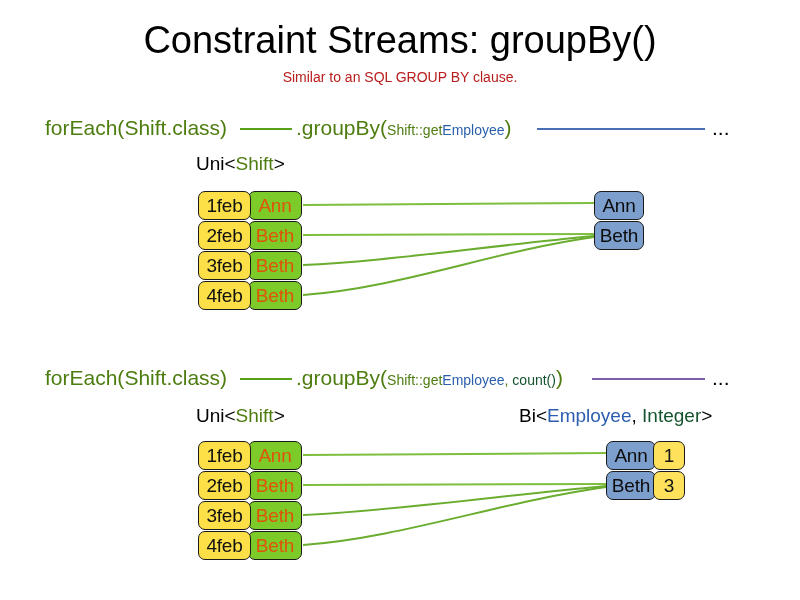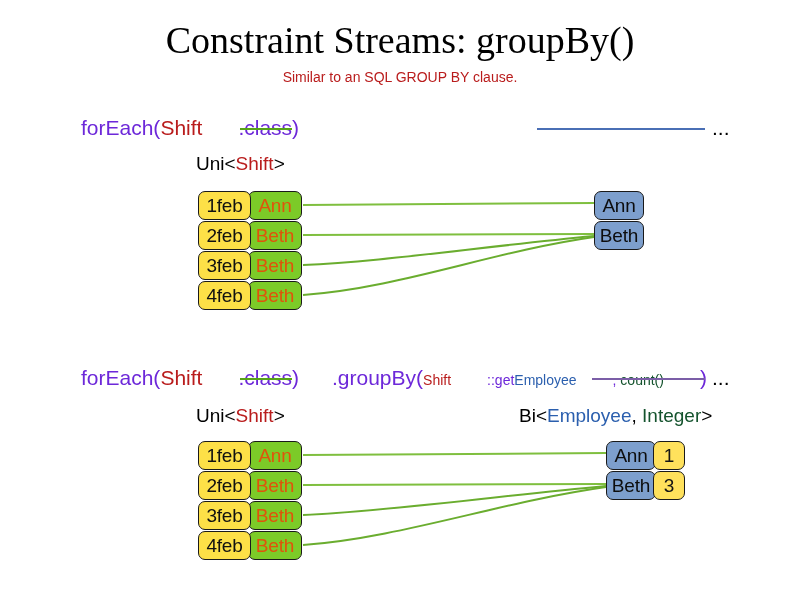--- a/index.html
+++ b/index.html
@@ -24,21 +24,20 @@
   .title {
     position: absolute;
     left: 0; top: 18px;
     width: 800px;
     text-align: center;
     font-size: 38px;
     line-height: 44px;
     font-weight: 400;
     color: #000;
     white-space: nowrap;
-    font-family: Liberation Serif, serif;
   }
   .subtitle {
     position: absolute;
     left: 0; top: 68px;
     width: 800px;
     text-align: center;
     font-size: 14px;
     line-height: 18px;
     color: #b91c1c;
   }
@@ -47,24 +46,24 @@
     position: absolute;
     height: 26px;
     white-space: nowrap;
     font-size: 21px;
     line-height: 26px;
     color: #000;
   }
   .codeline .small {
     font-size: 14px;
   }
-  .g  { color: #b91c1c; }      
+  .g  { color: #4d7c0f; }      
   .b  { color: #2b5fae; }      
   .y  { color: #14532d; }      
-  .k  { color: #6d28d9; margin-left: 36px; }
+  .k  { color: #4d7c0f; }
   
   .rule {
     position: absolute;
     height: 0;
     border-top: 2px solid #000;
   }
   .rule.green  { border-color: #57a219; }
   .rule.blue   { border-color: #4a6fb5; }
   .rule.purple { border-color: #7b5ea7; }
   .ellipsis {
@@ -140,20 +139,23 @@
 
 <div class="stage">
 
   <div class="title">Constraint Streams: groupBy()</div>
   <div class="subtitle">Similar to an SQL GROUP BY clause.</div>
 
   <div class="codeline" style="left:45px; top:115px;">
     <span class="k">forEach(</span><span class="g">Shift</span><span class="k">.class)</span>
   </div>
   <div class="rule green" style="left:240px; top:128px; width:52px;"></div>
+  <div class="codeline" style="left:296px; top:115px;">
+    <span class="k">.groupBy(</span><span class="g small">Shift</span><span class="k small">::get</span><span class="b small">Employee</span><span class="k">)</span>
+  </div>
   <div class="rule blue" style="left:537px; top:128px; width:168px;"></div>
   <div class="ellipsis" style="left:712px; top:115px;">...</div>
 
   <div class="typelabel" style="left:196px; top:152px;">
     <span>Uni&lt;</span><span class="g">Shift</span><span>&gt;</span>
   </div>
 
   <div class="boxrow" style="left:198px; top:191px;">
     <div class="cell shift-date">1feb</div>
     <div class="cell shift-name">Ann</div>

